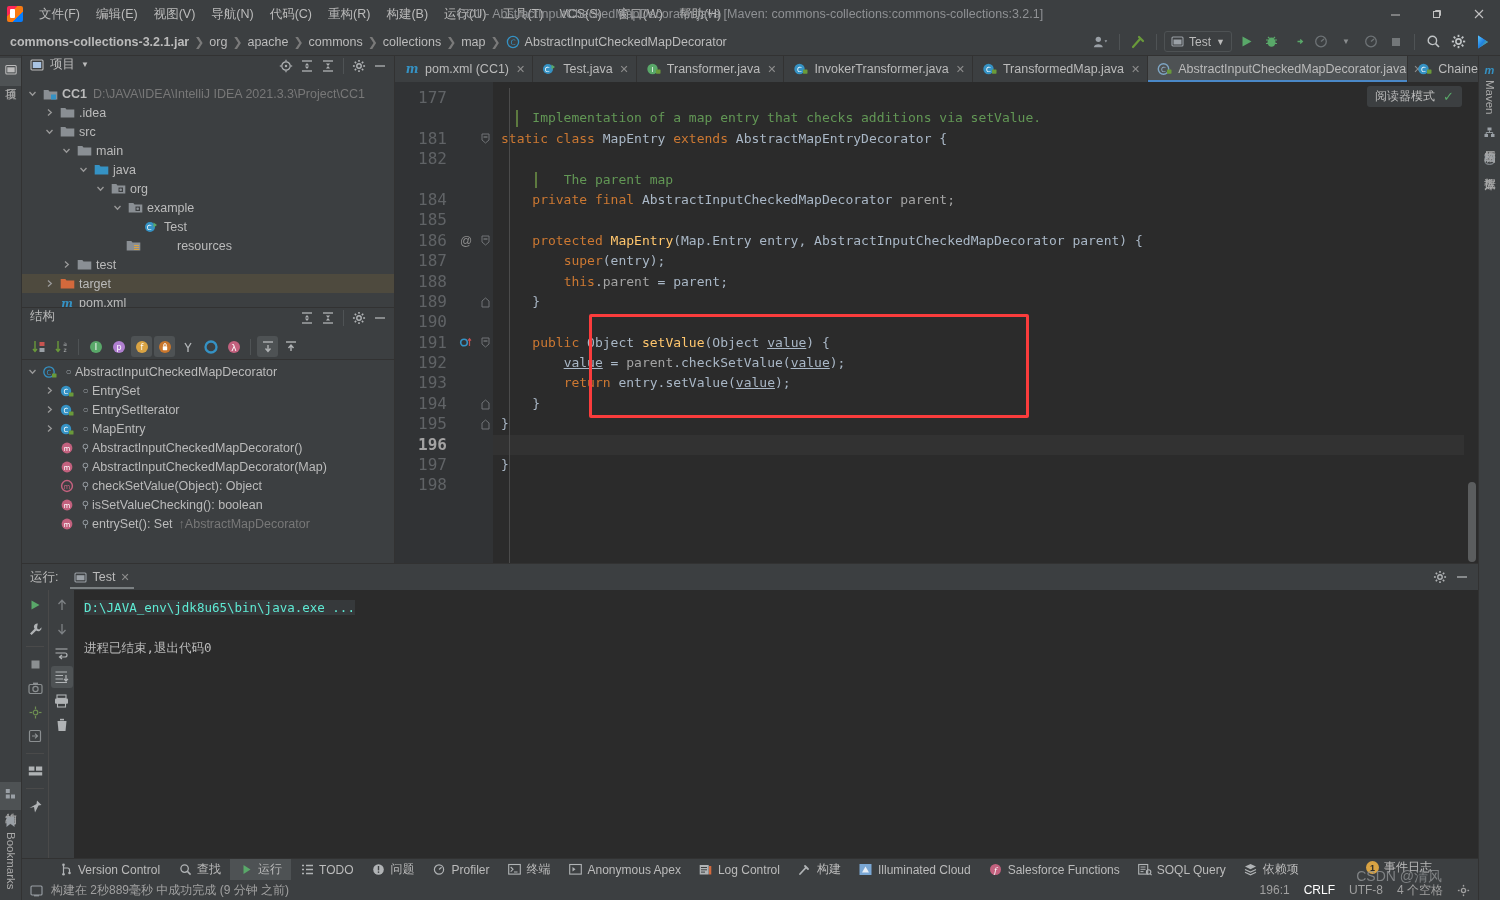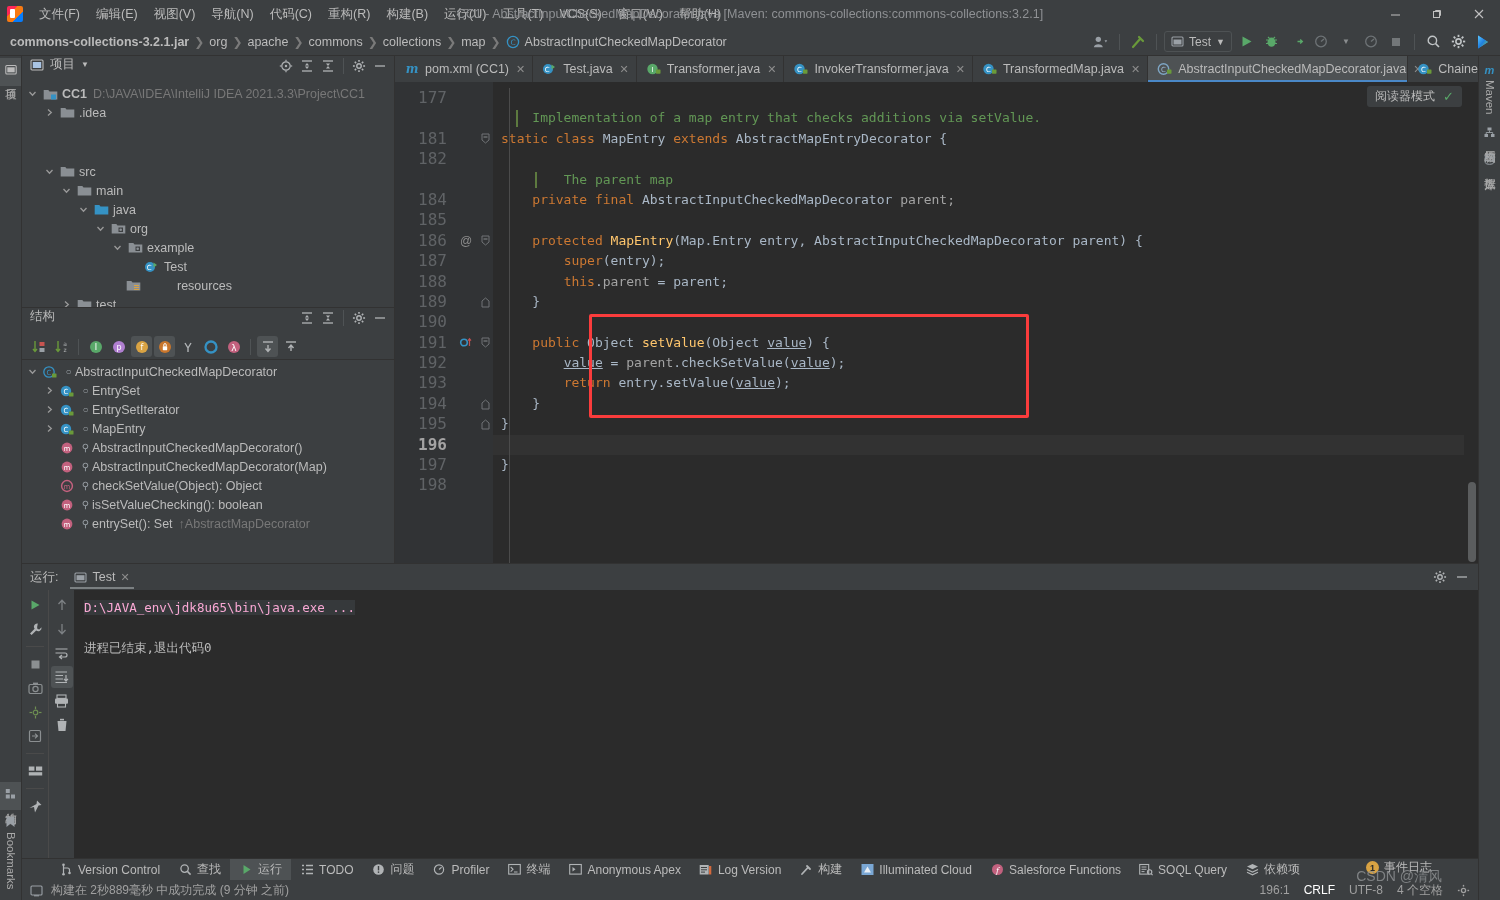--- a/index.html
+++ b/index.html
@@ -151,21 +151,21 @@
   .run-header-right { margin-left:auto; display:flex; gap:2px; }
   .run-body { flex:1; display:flex; min-height:0;}
   .run-side { width:26px; flex:0 0 26px; display:flex; flex-direction:column; align-items:center; gap:2px; padding-top:4px;}
   .run-side2 { width:26px; flex:0 0 26px; display:flex; flex-direction:column; align-items:center; gap:2px; padding-top:4px; border-left:1px solid #4a4a4a;}
   .rbtn { width:22px; height:22px; display:flex; align-items:center; justify-content:center; border-radius:3px;}
   .rbtn.on { background:#4e5254; }
   .console {
     flex:1; background:#2b2b2b; font-family:"DejaVu Sans Mono", monospace; font-size:12.5px;
     color:#bbbbbb; padding:8px 10px; line-height:20px; overflow:hidden;
   }
-  .console .dim { color:#f9a8d4; background:#36393b;}
+  .console .dim { color:#5eead4; background:#36393b;}
 
   
   .toolstrip-bottom {
     height:22px; flex:0 0 22px; background:#3c3f41; display:flex; align-items:center;
     padding-left:28px; gap:0px; border-top:1px solid #323232;
   }
   .bt { display:flex; align-items:center; gap:5px; font-size:12px; color:#bbbbbb; padding:2px 9px; white-space:nowrap;}
   .bt.active { background:#4e5254; }
   .statusbar {
     height:20px; flex:0 0 20px; background:#3c3f41; display:flex; align-items:center;
@@ -461,21 +461,21 @@
                     <path d="M3 1.5 L6.3 4.5 L3 7.5" stroke="#9a9a9a" stroke-width="1.3" fill="none"></path>
                   </svg>
                 </span>
                 <span class="nodeicon" style="display: flex; align-items: center; justify-content: center; width: 16px; height: 16px;">
                   <svg width="15" height="13" viewBox="0 0 15 13">
                     <path d="M0.7 2 h4.6 l1.2 1.4 h7.8 v8 h-13.6 z" fill="#8a8f94"></path>
                   </svg>
                 </span>
                 <span>.idea</span>
               </div>
-              <div class="row" style="padding-left: 23px; margin-top: 40px;">
+              <div class="row" style="padding-left: 23px;">
                 <span class="arrow">
                   <svg width="9" height="9" viewBox="0 0 9 9">
                     <path d="M1.5 3 L4.5 6.3 L7.5 3" stroke="#9a9a9a" stroke-width="1.3" fill="none"></path>
                   </svg>
                 </span>
                 <span class="nodeicon" style="display: flex; align-items: center; justify-content: center; width: 16px; height: 16px;">
                   <svg width="15" height="13" viewBox="0 0 15 13">
                     <path d="M0.7 2 h4.6 l1.2 1.4 h7.8 v8 h-13.6 z" fill="#8a8f94"></path>
                   </svg>
                 </span>
@@ -1272,21 +1272,21 @@
           <div class="bt">
             <span style="display: flex; align-items: center; justify-content: center; width: 14px; height: 14px;">
               <svg width="13" height="13" viewBox="0 0 13 13">
                 <rect x="0.7" y="2" width="9" height="9.5" fill="#b0b3b5"></rect>
                 <rect x="2" y="4" width="6" height="1" fill="#3c3f41"></rect>
                 <rect x="2" y="6.3" width="6" height="1" fill="#3c3f41"></rect>
                 <rect x="2" y="8.6" width="4" height="1" fill="#3c3f41"></rect>
                 <rect x="10" y="3" width="2.3" height="8.5" fill="#d4693c"></rect>
               </svg>
             </span>
-            <span>Log Version</span>
+            <span>Log Control</span>
           </div>
           <div class="bt">
             <span style="display: flex; align-items: center; justify-content: center; width: 14px; height: 14px;">
               <svg width="13" height="13" viewBox="0 0 13 13">
                 <path d="M2 11 L8 4.5 M7 3 L10 6" stroke="#b0b3b5" stroke-width="1.8" fill="none" stroke-linecap="round"></path>
               </svg>
             </span>
             <span>构建</span>
           </div>
           <div class="bt">

